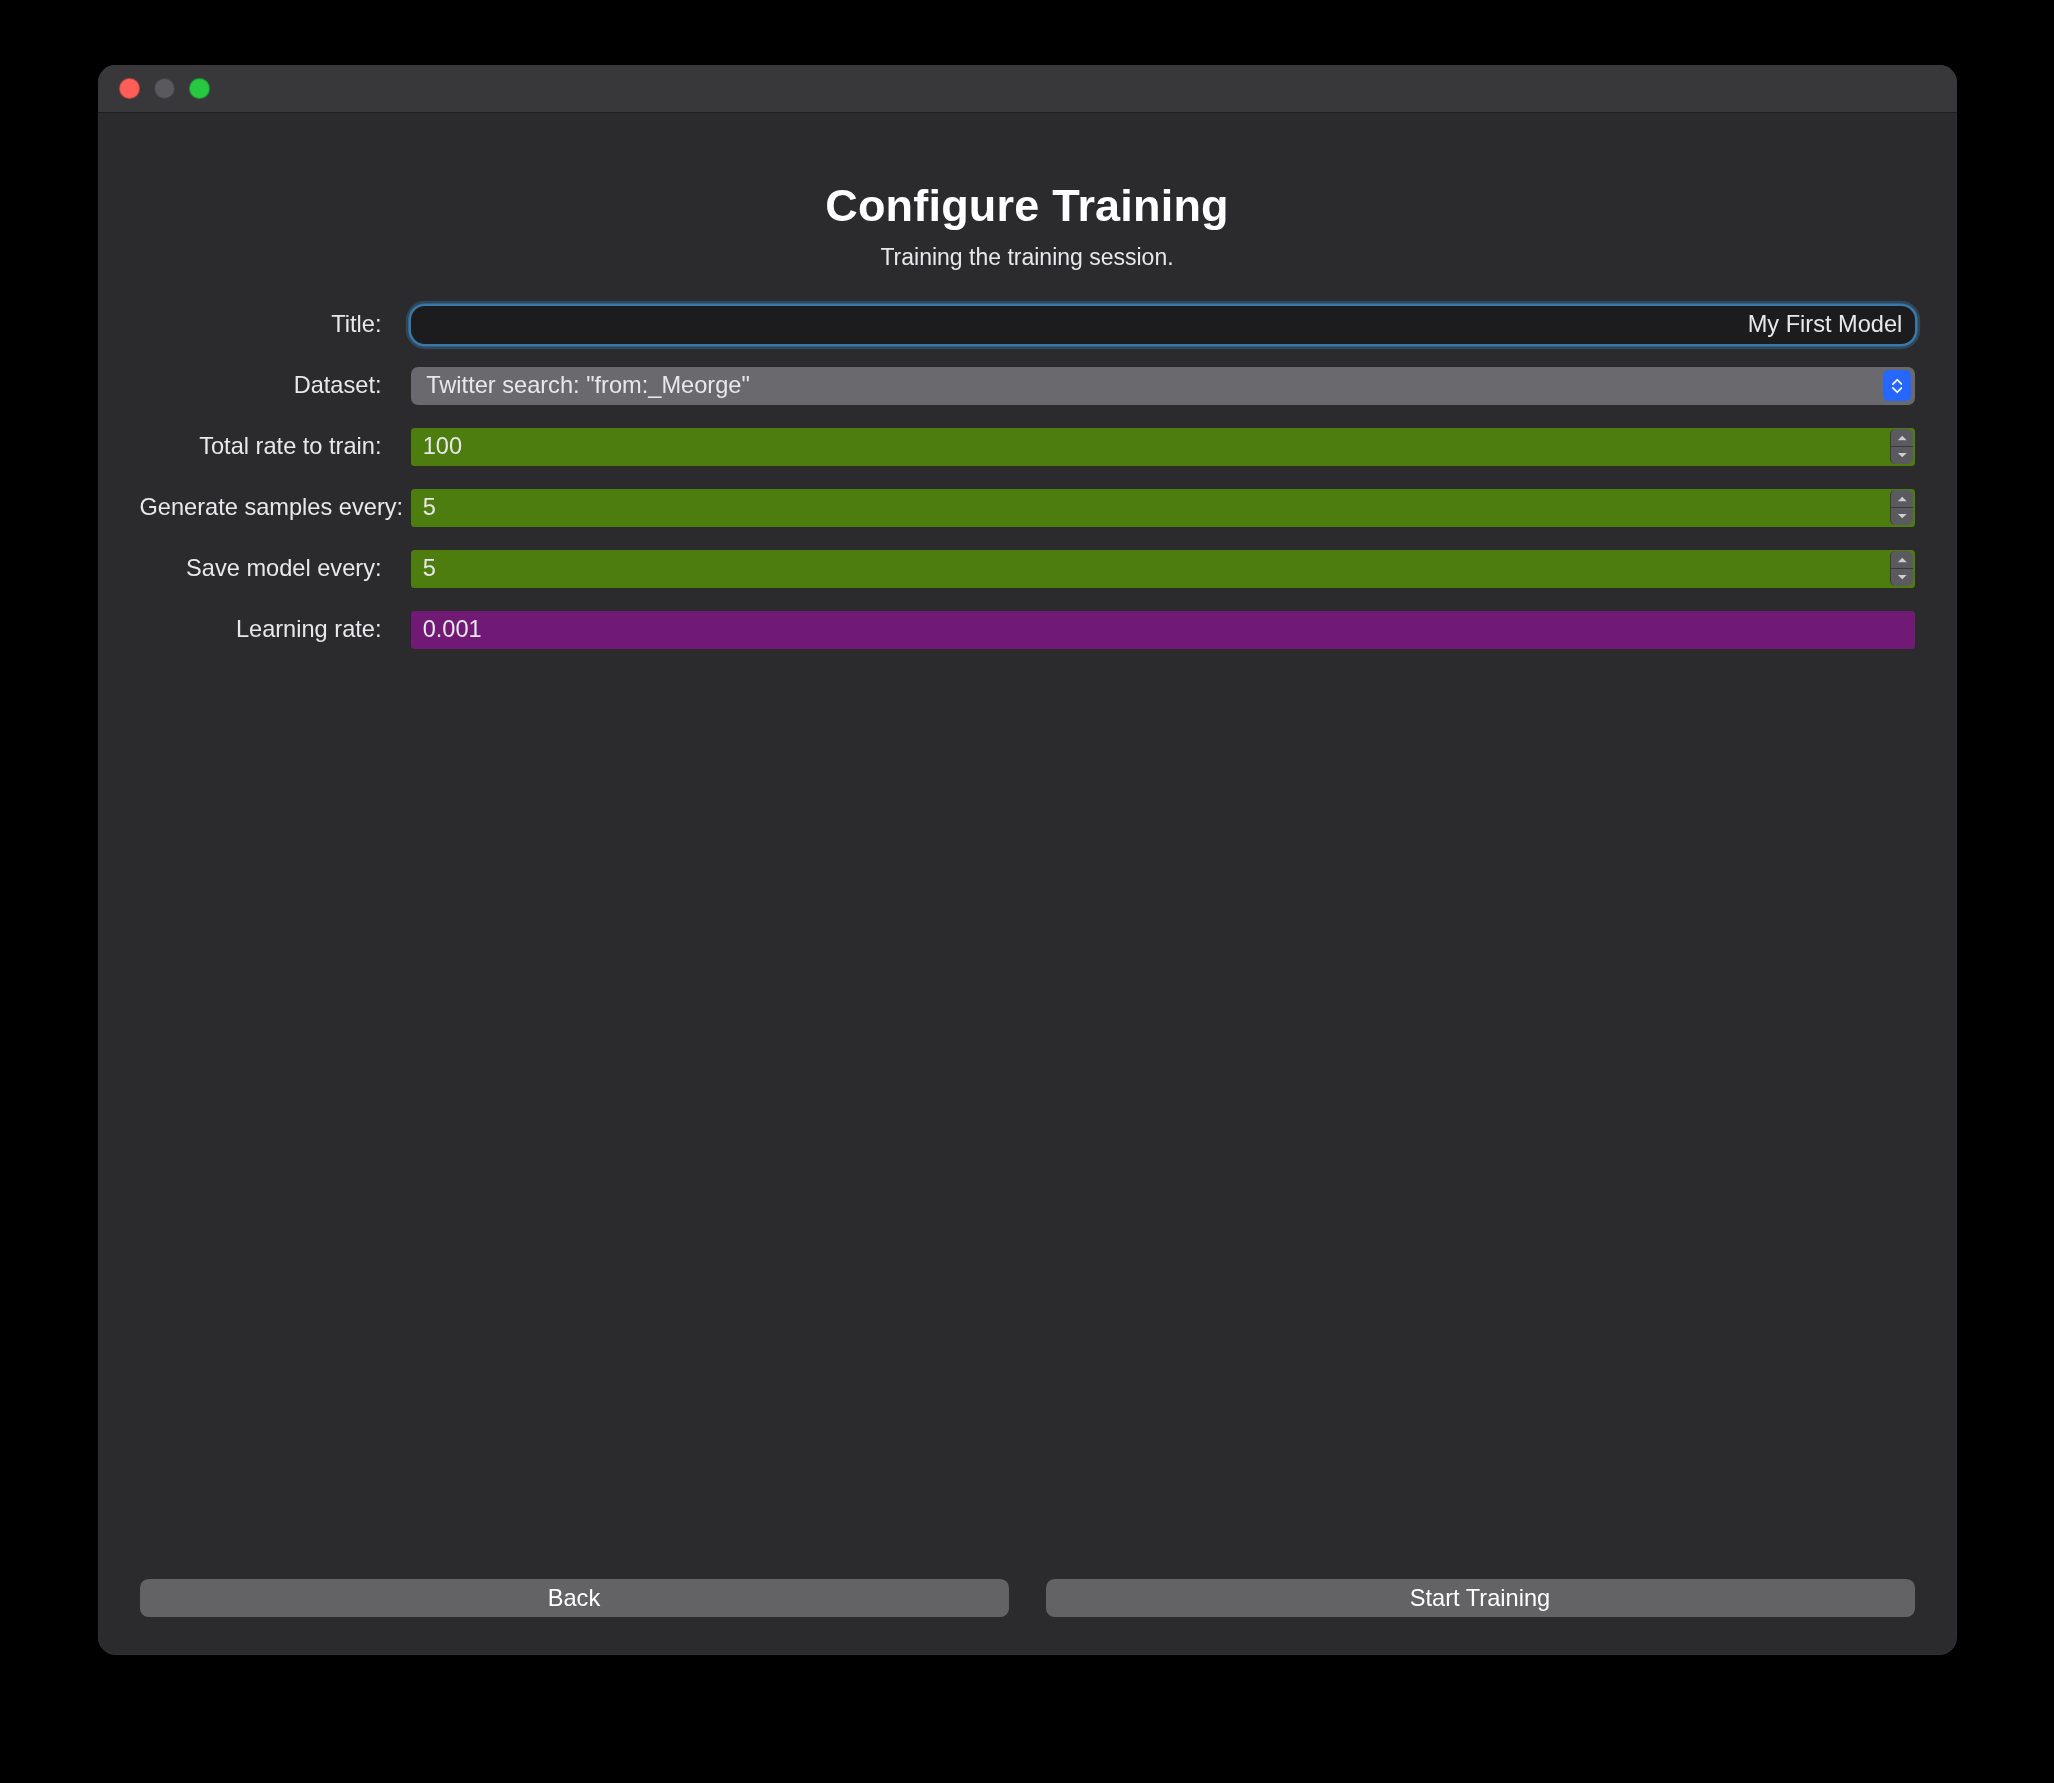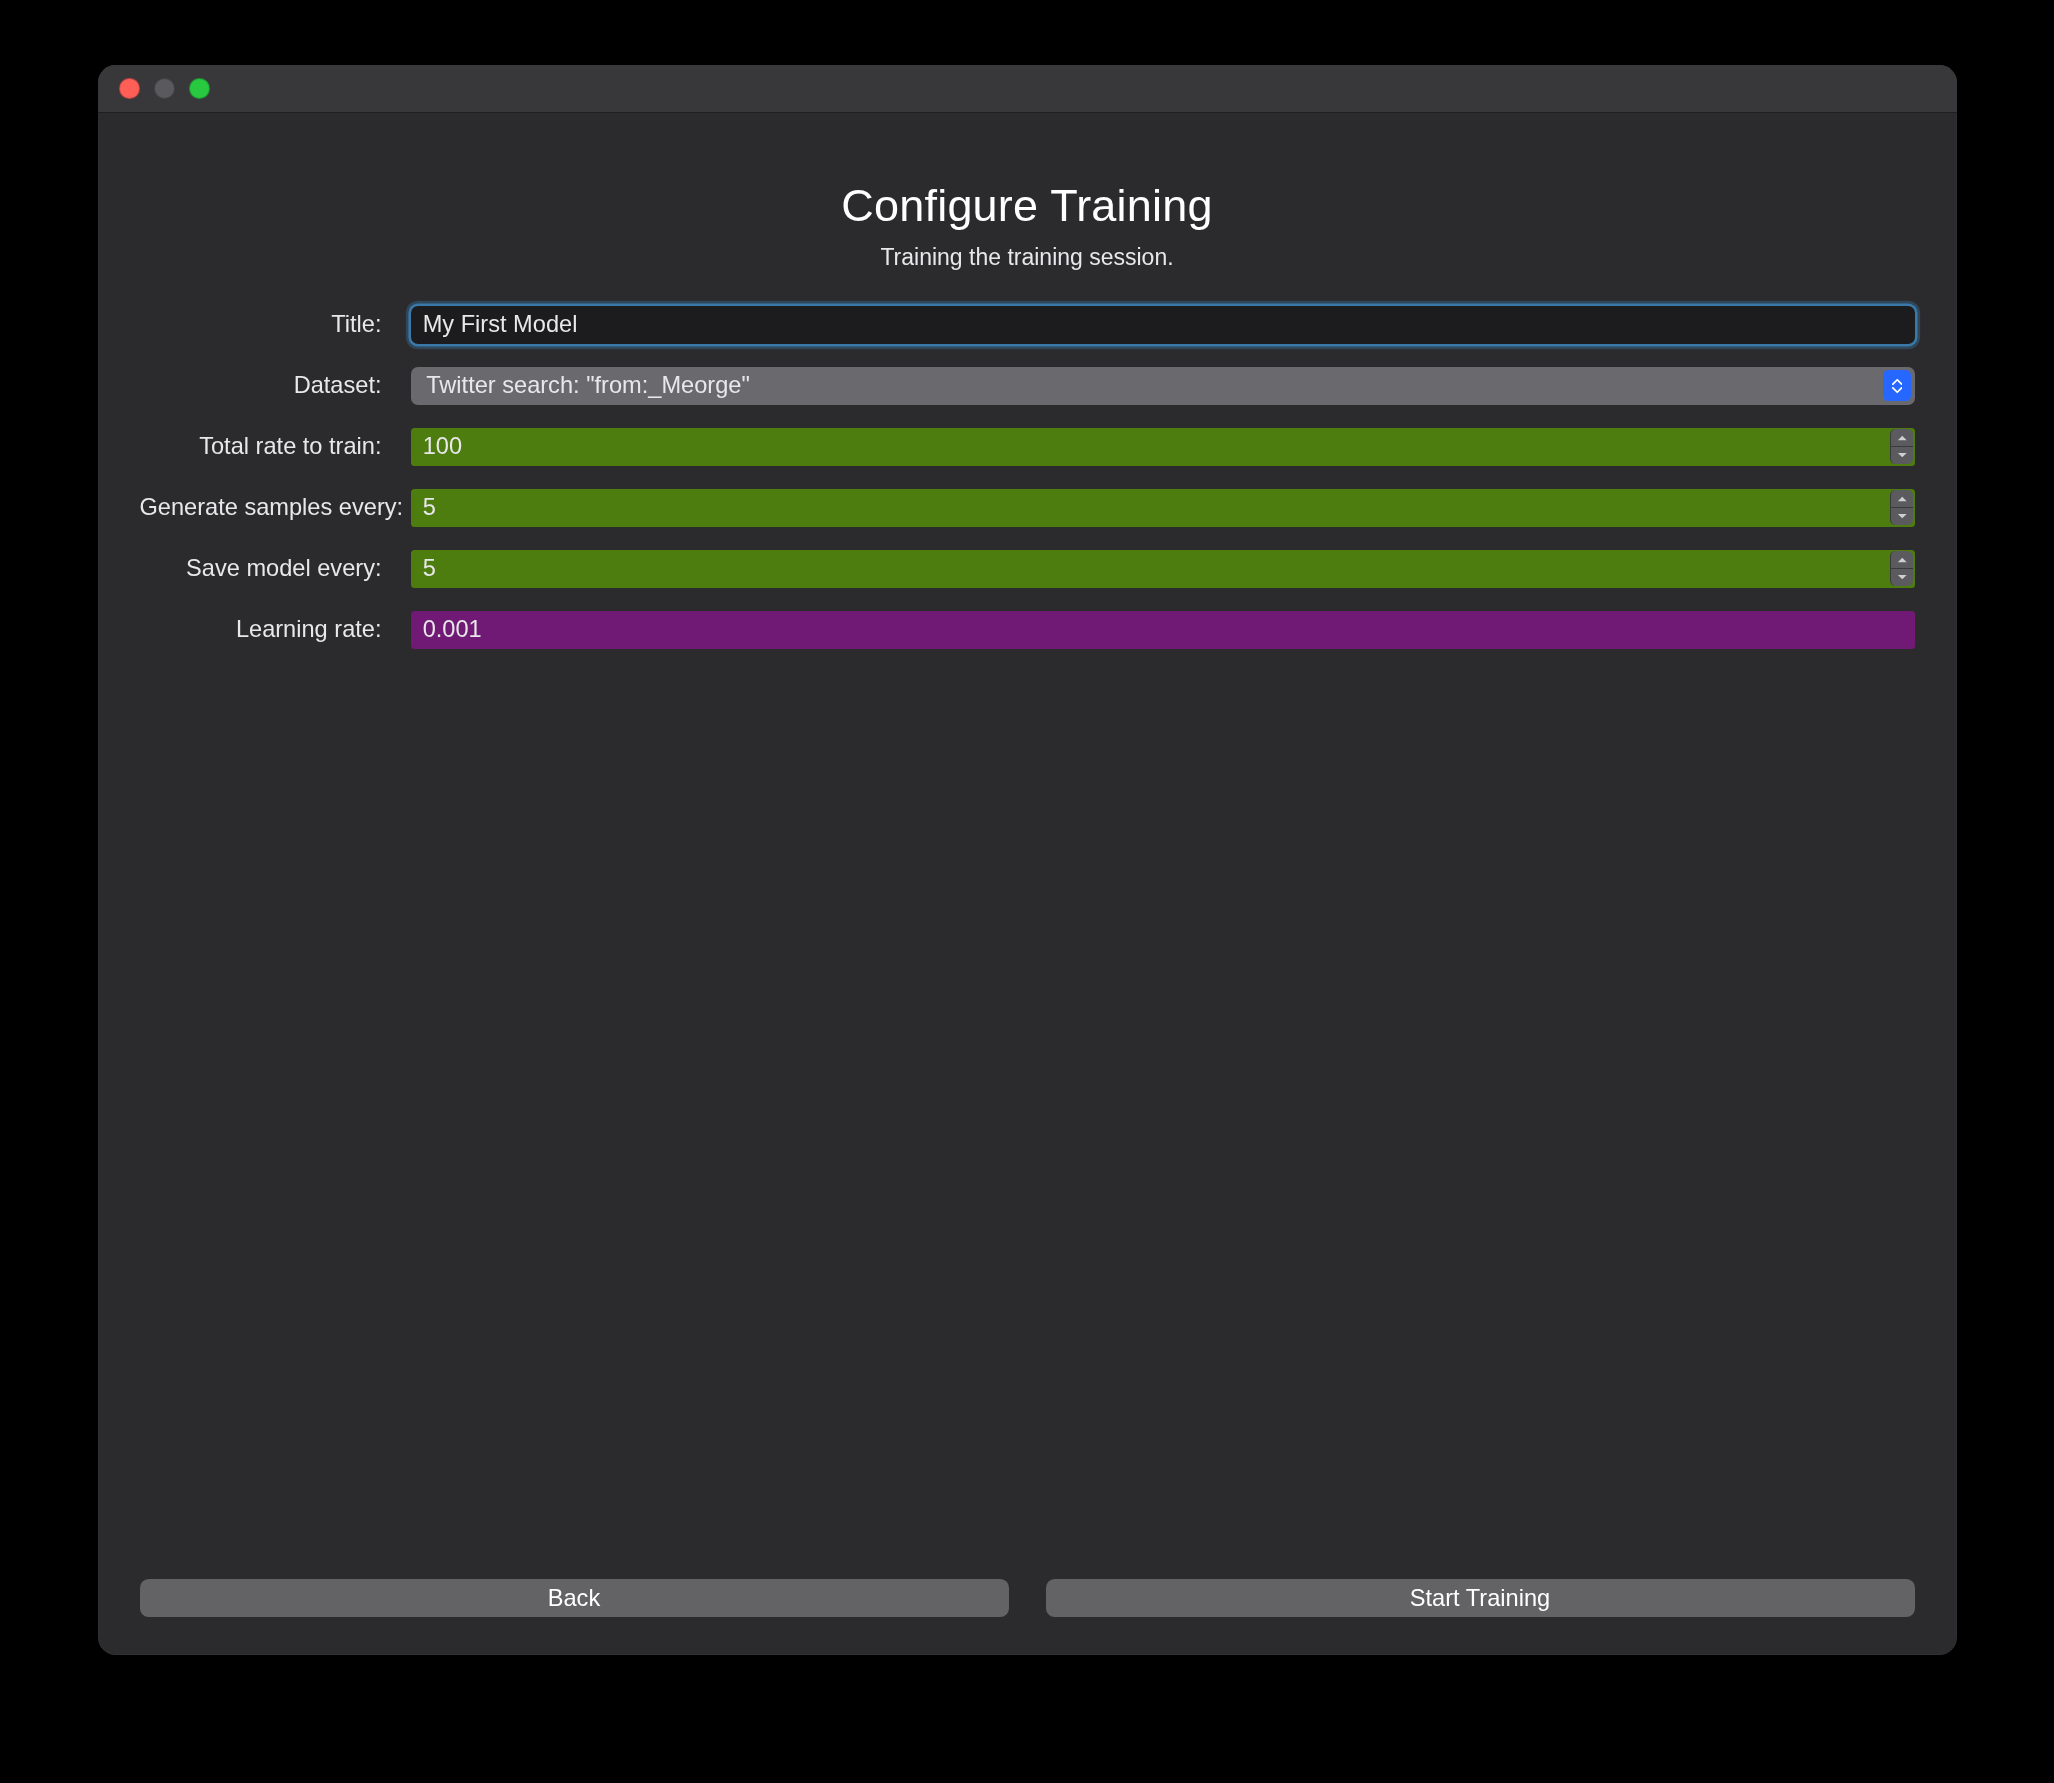--- a/index.html
+++ b/index.html
@@ -43,21 +43,21 @@
     display: flex;
     flex-direction: column;
     padding: 42px 42px 31px 42px;
   }
   .header {
     text-align: center;
     padding-top: 24.5px;
   }
   .header h1 {
     font-size: 45px;
-    font-weight: 400;
+    font-weight: 700;
     color: #fff;
     letter-spacing: 0.2px;
   }
   .header p {
     margin-top: 12.2px;
     font-size: 23px;
     color: #e8e8ea;
   }
 
   .form {
@@ -89,21 +89,22 @@
     background: #1c1c1e;
     border: none;
     color: #e8e8ea;
     font-size: 23.6px;
     padding: 0 12.2px;
     outline: none;
     font-family: inherit;
   }
   .text-input.focused {
     box-shadow: 0 0 0 2.6px #3a78a8, 0 0 0 5.2px rgba(58,120,168,0.35);
-    border-radius: 7px;
+    border-radius: 14px;
+    text-align: right;
   }
 
   .select-wrap {
     width: 100%;
     height: 38px;
     background: #6a6a6e;
     border-radius: 7px;
     display: flex;
     align-items: center;
     padding-left: 15.7px;

